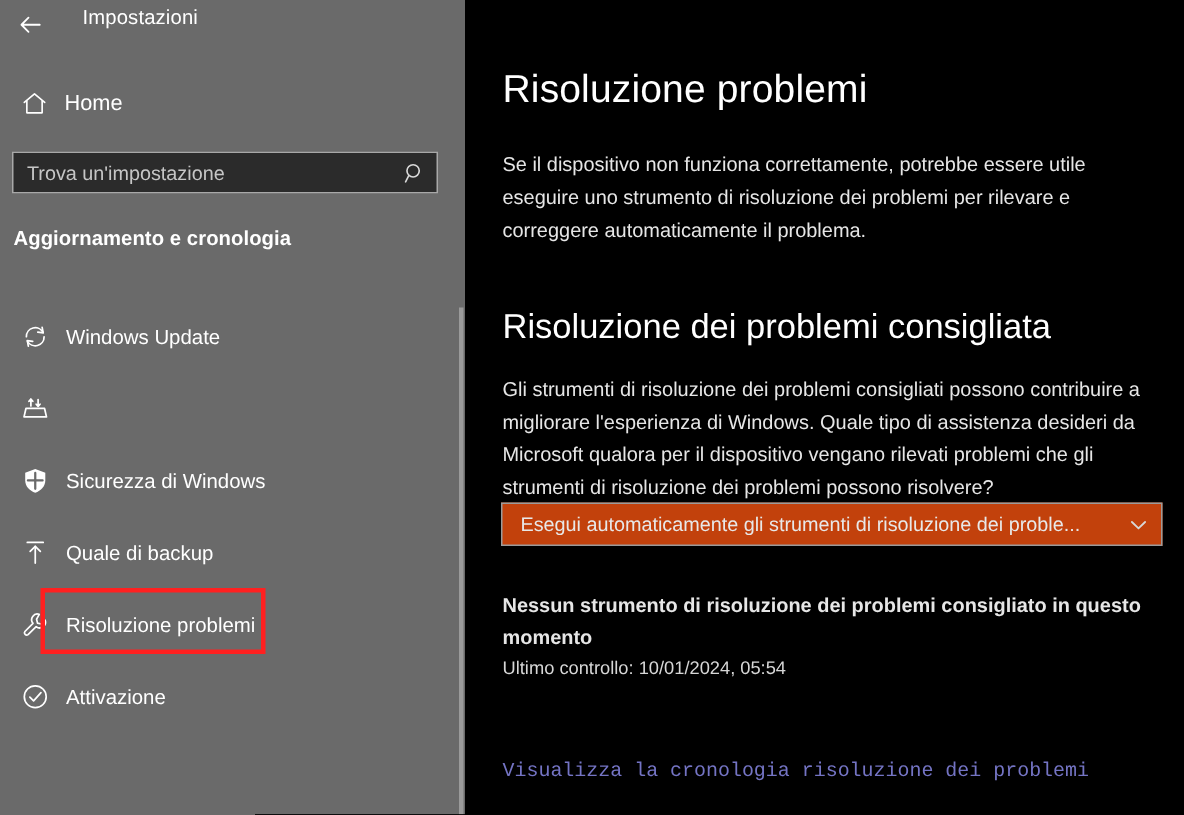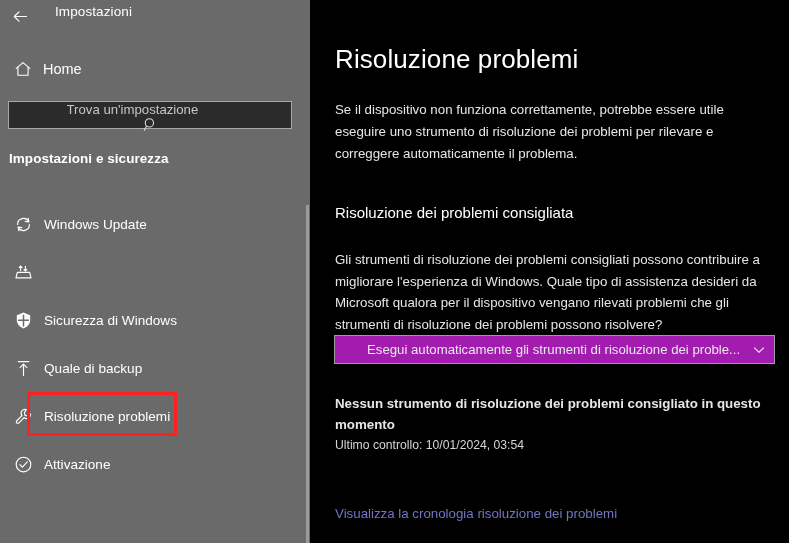--- a/index.html
+++ b/index.html
@@ -65,21 +65,20 @@
 
   #search-box {
     position: absolute;
     left: 8px; top: 101px;
     width: 284px; height: 28px;
     background: #2b2b2b;
     border: 1px solid #a8a8a8;
     box-sizing: border-box;
     display: flex;
     align-items: center;
-    flex-direction: column;
   }
   #search-input {
     flex: 1 1 auto;
     background: transparent;
     border: 0;
     outline: none;
     margin-left: 9px;
     font-family: "Liberation Sans", sans-serif;
     font-size: 13.2px;
     color: #d8d8d8;
@@ -161,42 +160,41 @@
     position: absolute;
     left: 25px; top: 99px;
     width: 430px;
     font-size: 13.3px;
     line-height: 22px;
     color: #e6e6e6;
   }
   .section-title {
     position: absolute;
     left: 25px; top: 204px;
-    font-size: 15px;
+    font-size: 23px;
     color: #ffffff;
   }
   .section-body {
     position: absolute;
     left: 25px; top: 249px;
     width: 448px;
     font-size: 13.3px;
     line-height: 21.5px;
     color: #e6e6e6;
   }
 
   #dropdown {
     position: absolute;
     left: 24px; top: 335px;
     width: 441px; height: 29px;
-    background: #a21caf;
+    background: #c2410c;
     border: 1px solid #9b9b9b;
     box-sizing: border-box;
     display: flex;
     align-items: center;
-    padding-left: 20px;
   }
   #dropdown .val {
     flex: 1 1 auto;
     margin-left: 12px;
     font-size: 13.2px;
     color: #e8e8e8;
     white-space: nowrap;
     overflow: hidden;
   }
   #dropdown .chev {
@@ -220,20 +218,21 @@
     font-size: 12.2px;
     color: #d6d6d6;
   }
   #history-link {
     position: absolute;
     left: 25px; top: 506px;
     font-size: 13.3px;
     color: #7474c4;
     text-decoration: none;
     cursor: pointer;
+    font-family: Liberation Mono, monospace;
   }
 </style>
 </head>
 <body>
 
 <div id="root">
 
   <div id="sidebar">
 
     <div class="titlebar">
@@ -258,21 +257,21 @@
     <div id="search-box">
       <input id="search-input" type="text" placeholder="Trova un'impostazione" style="">
       <span class="search-ic">
         <svg width="15" height="15" viewBox="0 0 15 15" fill="none" stroke="currentColor" stroke-width="1.1">
           <circle cx="6.4" cy="5.9" r="4.1"></circle>
           <path d="M3.5 9.1 L1.4 13.2" stroke-linecap="round"></path>
         </svg>
       </span>
     </div>
 
-    <div class="group-header">Impostazioni e sicurezza</div>
+    <div class="group-header">Aggiornamento e cronologia</div>
 
     <div id="nav">
 
       <div class="nav-item">
         <span class="ic">
           <svg width="19" height="19" viewBox="0 0 19 19" fill="none" stroke="currentColor" stroke-width="1.15">
             <path d="M15.4 9.5 A5.9 5.9 0 0 1 4.3 12.4" stroke-linecap="round"></path>
             <path d="M3.6 9.5 A5.9 5.9 0 0 1 14.7 6.6" stroke-linecap="round"></path>
             <path d="M14.1 3.2 L14.8 6.9 L11.2 6.4" stroke-linecap="round" stroke-linejoin="round"></path>
             <path d="M4.9 15.8 L4.2 12.1 L7.8 12.6" stroke-linecap="round" stroke-linejoin="round"></path>
@@ -352,19 +351,19 @@
       <span class="val">Esegui automaticamente gli strumenti di risoluzione dei proble...</span>
       <span class="chev">
         <svg width="14" height="14" viewBox="0 0 14 14" fill="none" stroke="currentColor" stroke-width="1.2">
           <path d="M2.6 5.0 L7 9.3 L11.4 5.0" stroke-linecap="round" stroke-linejoin="round"></path>
         </svg>
       </span>
     </div>
 
     <div class="status-text">Nessun strumento di risoluzione dei problemi consigliato in questo momento</div>
 
-    <div class="last-check">Ultimo controllo: 10/01/2024, 03:54</div>
+    <div class="last-check">Ultimo controllo: 10/01/2024, 05:54</div>
 
     <a id="history-link">Visualizza la cronologia risoluzione dei problemi</a>
 
   </div>
 
 </div>
 
 </body></html>

